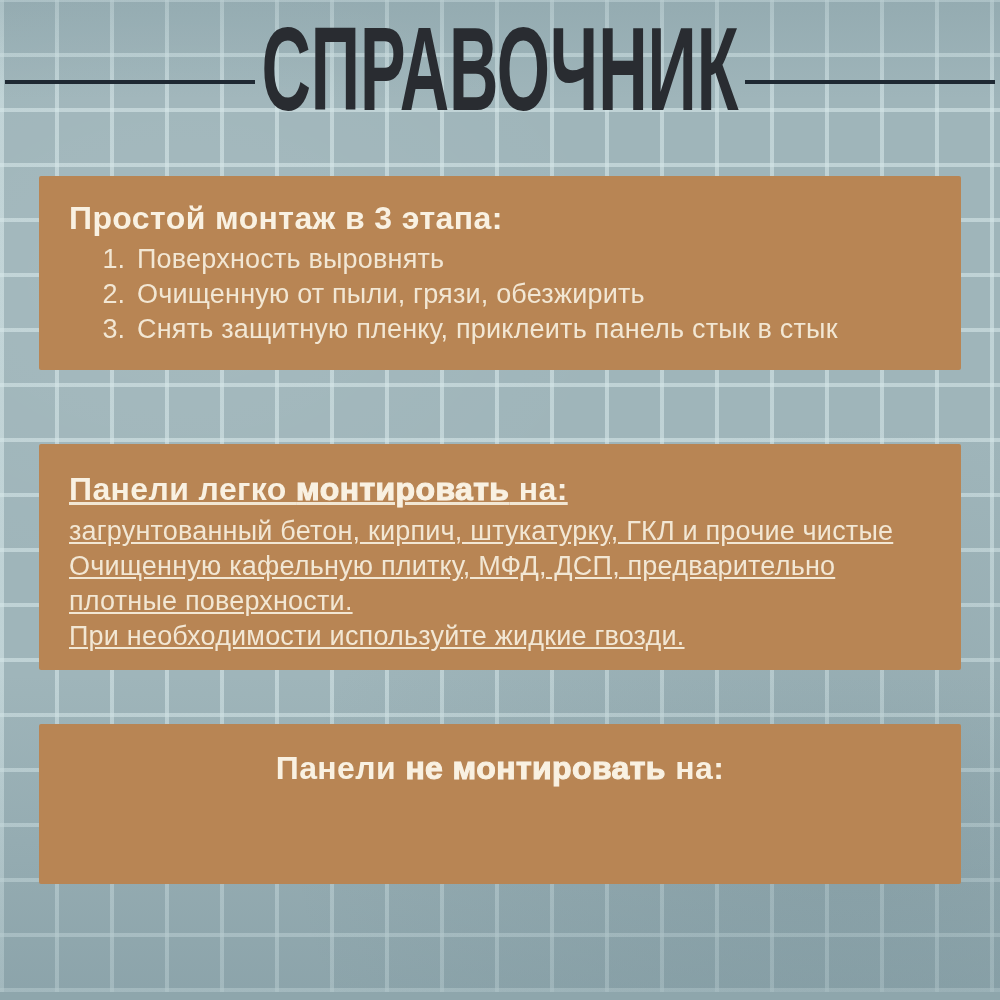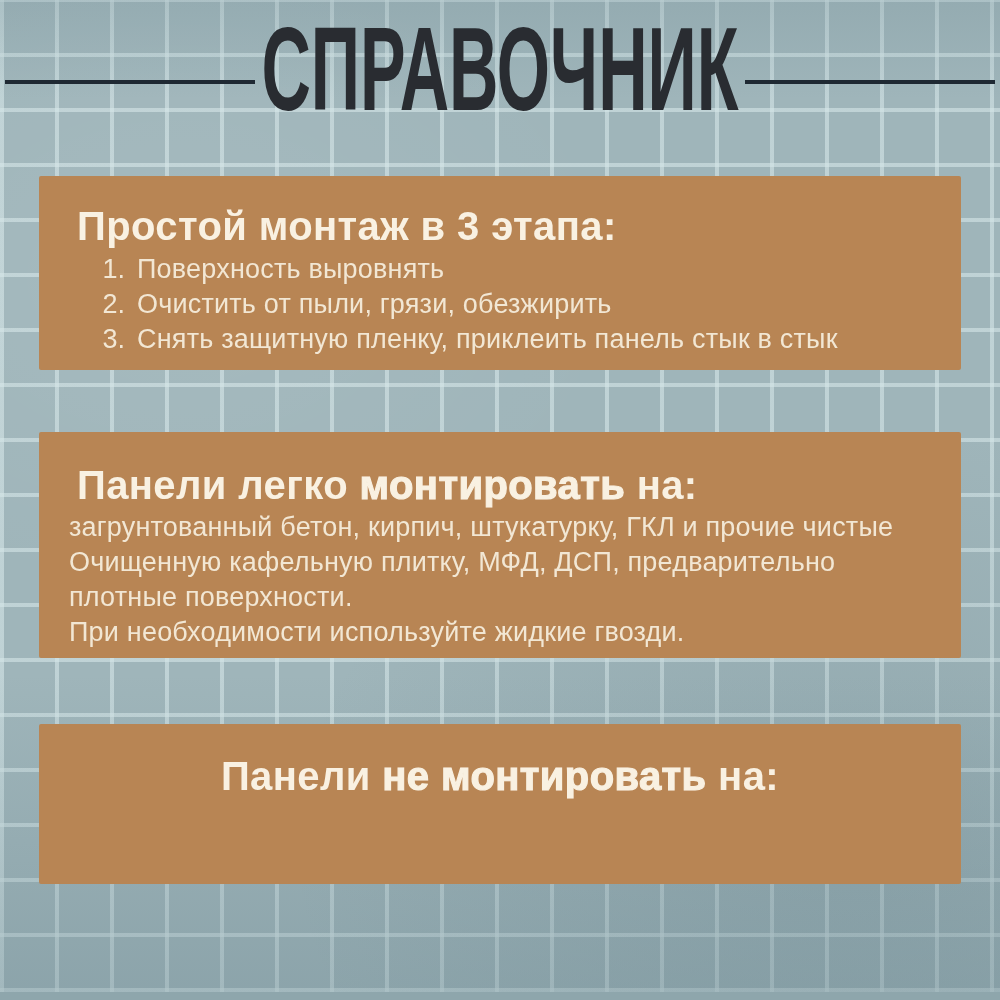--- a/index.html
+++ b/index.html
@@ -60,26 +60,26 @@
     position: absolute;
     left: 39px;
     width: 922px;
     box-sizing: border-box;
     padding: 0 30px;
     background: #b88554;
     border-radius: 2px;
     color: #f2e7d4;
   }
   #panel1 { top: 176px; height: 194px; }
-  #panel2 { top: 432px; height: 226px; }
+  #panel2 { top: 444px; height: 226px; text-decoration: underline; }
   #panel3 { top: 724px; height: 160px; text-align: center; }
 
   .panel-heading {
-    margin: 8px;
-    font-size: 40px;
+    margin: 0;
+    font-size: 32px;
     font-weight: 700;
     line-height: 36px;
     letter-spacing: 0.4px;
     color: #f9f1e2;
   }
   #panel1 .panel-heading { padding-top: 24px; }
   #panel2 .panel-heading { padding-top: 27px; margin-bottom: 7px; }
   #panel3 .panel-heading { padding-top: 26px; margin-bottom: 7px; }
 
   .xb {
@@ -108,21 +108,21 @@
 <div id="canvas">
 
   <div class="title-line left"></div>
   <div class="title-line right"></div>
   <h1 class="title">СПРАВОЧНИК</h1>
 
   <section class="panel" id="panel1">
     <h2 class="panel-heading"><span>Простой монтаж в 3 этапа:</span><span class="xb"></span><span></span></h2>
     <ol class="steps-list">
       <li>Поверхность выровнять</li>
-      <li>Очистить от пыли, грязи, обезжирить</li>
+      <li>Очищенную от пыли, грязи, обезжирить</li>
       <li>Снять защитную пленку, приклеить панель стык в стык</li>
     </ol>
   </section>
 
   <section class="panel" id="panel2">
     <h2 class="panel-heading"><span>Панели легко </span><span class="xb">монтировать</span><span> на:</span></h2>
     <div class="panel-body">
       <div class="body-line">загрунтованный бетон, кирпич, штукатурку, ГКЛ и прочие чистые</div>
       <div class="body-line">Очищенную кафельную плитку, МФД, ДСП, предварительно</div>
       <div class="body-line">плотные поверхности.</div>

